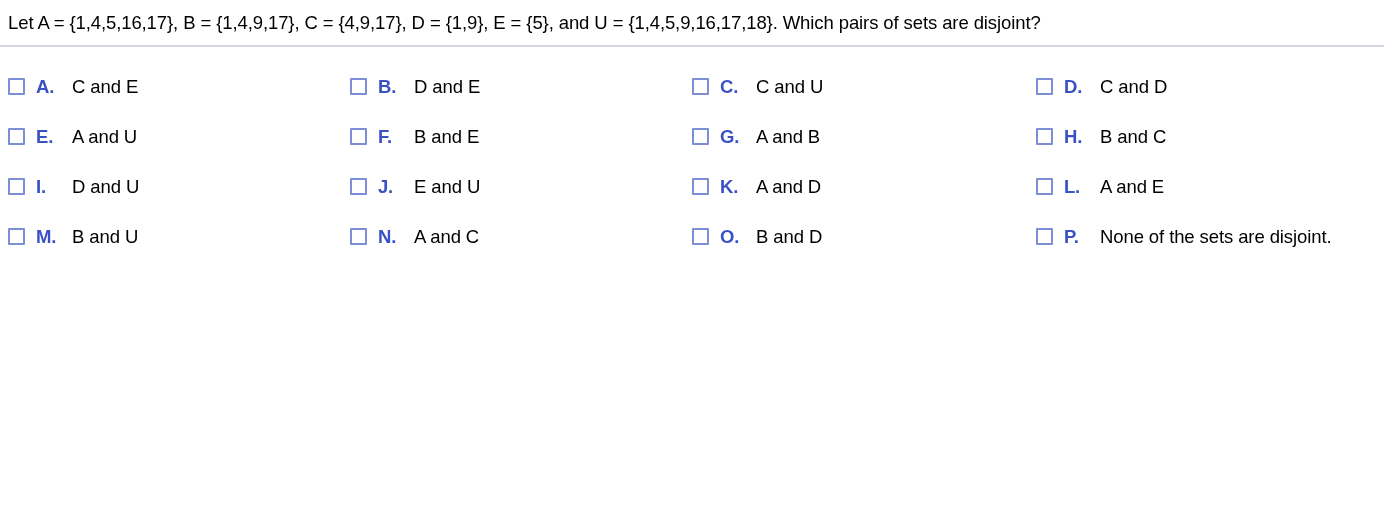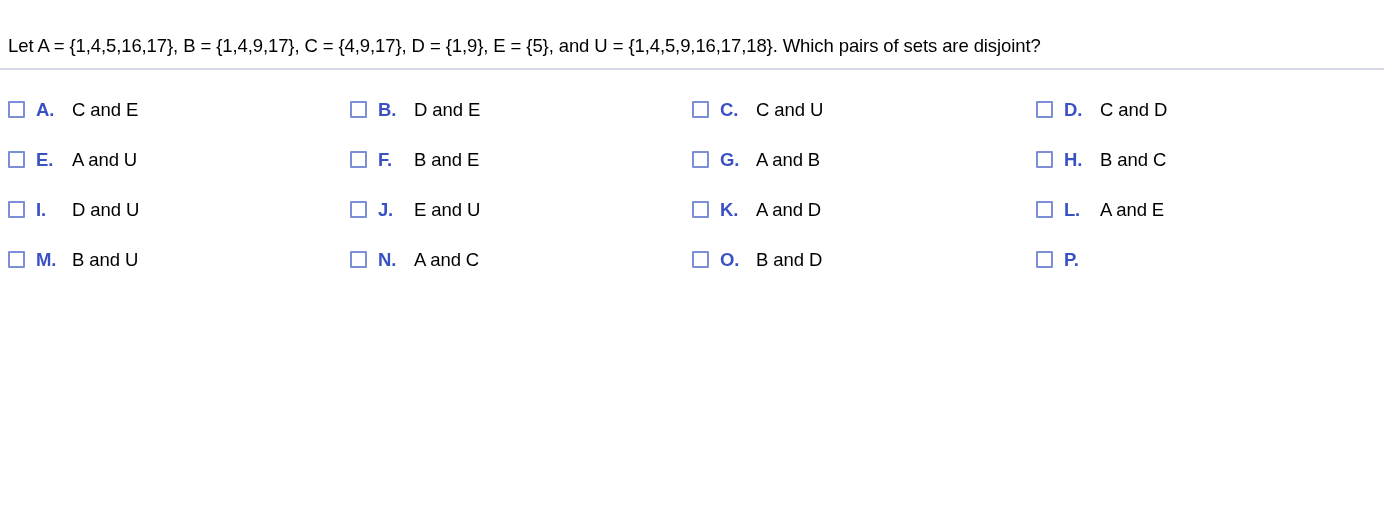--- a/index.html
+++ b/index.html
@@ -13,21 +13,20 @@
     font-family: "Liberation Sans", sans-serif;
     color: #000000;
     overflow: hidden;
   }
 
   .quiz {
     width: 1384px;
     height: 440px;
     position: relative;
     box-sizing: border-box;
-    margin-top: 23px;
   }
 
   
   .question-stem {
     padding: 9px 14px 0 8px;
     font-size: 18.5px;
     line-height: 27px;
     letter-spacing: -0.1px;
     color: #000;
     max-width: 1378px;
@@ -194,16 +193,17 @@
 
     <label class="option">
       <span class="checkbox"></span>
       <span class="option-letter">O.</span>
       <span class="option-text">B and D</span>
     </label>
 
     <label class="option">
       <span class="checkbox"></span>
       <span class="option-letter">P.</span>
+      <span class="option-text" style="max-width:238px;">None of the sets are disjoint.</span>
     </label>
 
   </div>
 </div>
 
 </body></html>

